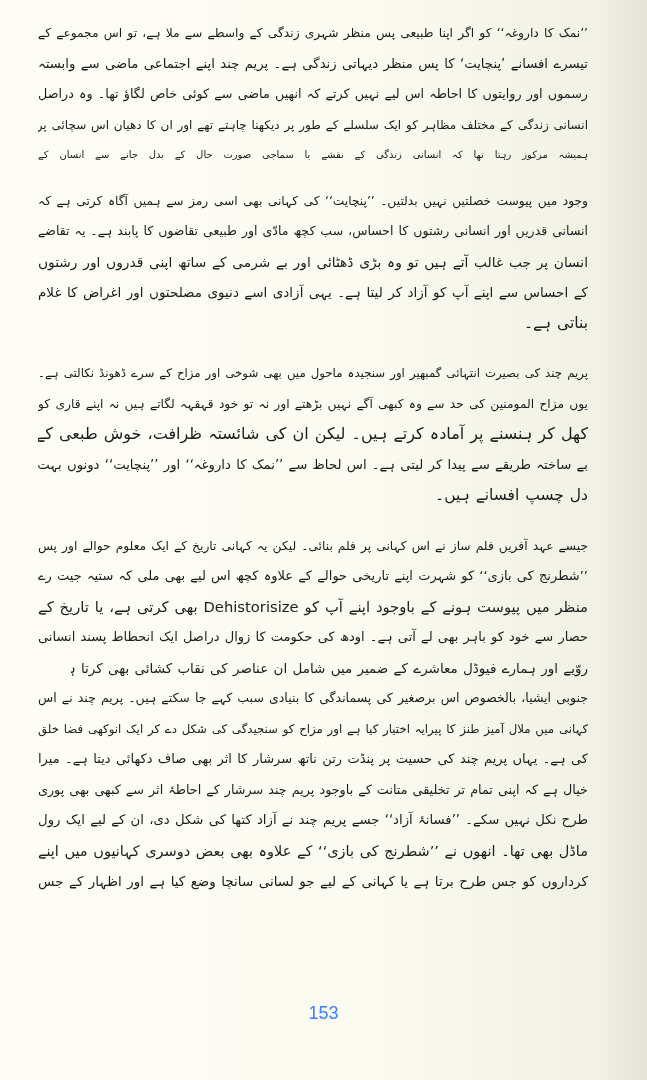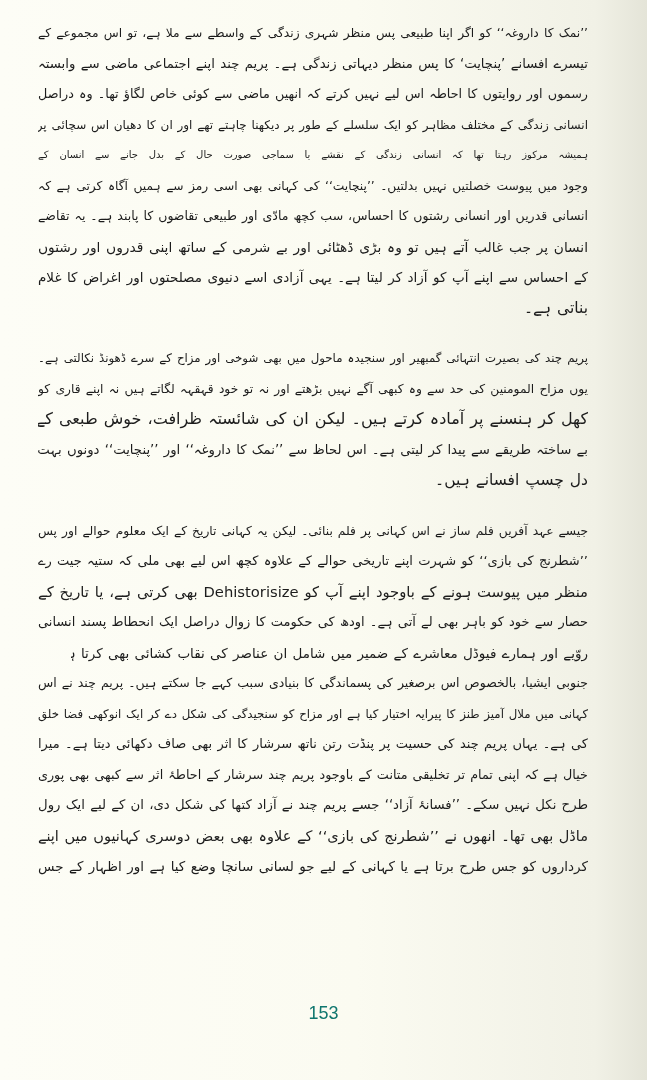--- a/index.html
+++ b/index.html
@@ -45,35 +45,35 @@
       text-align-last: right;
     }
     .page-number {
       position: absolute;
       left: 0;
       width: 647px;
       top: 1003px;
       text-align: center;
       font-family: "Liberation Sans", sans-serif;
       font-size: 18px;
-      color: #0f766e;
+      color: #3b82f6;
     }
   </style>
 </head>
 <body>
 
 <div class="page">
 
   <div class="para">
     <span class="line" style="font-size: 12.25px;">’’نمک کا داروغہ‘‘ کو اگر اپنا طبیعی پس منظر شہری زندگی کے واسطے سے ملا ہے، تو اس مجموعے کے</span>
     <span class="line" style="font-size: 13.25px;">تیسرے افسانے ’پنچایت‘ کا پس منظر دیہاتی زندگی ہے۔ پریم چند اپنے اجتماعی ماضی سے وابستہ</span>
     <span class="line" style="font-size: 12.75px;">رسموں اور روایتوں کا احاطہ اس لیے نہیں کرتے کہ انھیں ماضی سے کوئی خاص لگاؤ تھا۔ وہ دراصل</span>
     <span class="line" style="font-size: 12px;">انسانی زندگی کے مختلف مظاہر کو ایک سلسلے کے طور پر دیکھنا چاہتے تھے اور ان کا دھیان اس سچائی پر</span>
     <span class="line" style="font-size: 10px;">ہمیشہ مرکوز رہتا تھا کہ انسانی زندگی کے نقشے یا سماجی صورت حال کے بدل جانے سے انسان کے</span>
-    <span class="line" style="font-size: 12.25px;">وجود میں پیوست خصلتیں نہیں بدلتیں۔ ’’پنچایت‘‘ کی کہانی بھی اسی رمز سے ہمیں آگاہ کرتی ہے کہ</span>
+    <span class="line" style="font-size: 12.25px; margin-top: 15px;">وجود میں پیوست خصلتیں نہیں بدلتیں۔ ’’پنچایت‘‘ کی کہانی بھی اسی رمز سے ہمیں آگاہ کرتی ہے کہ</span>
     <span class="line" style="font-size: 12.5px;">انسانی قدریں اور انسانی رشتوں کا احساس، سب کچھ مادّی اور طبیعی تقاضوں کا پابند ہے۔ یہ تقاضے</span>
     <span class="line" style="font-size: 13.75px;">انسان پر جب غالب آتے ہیں تو وہ بڑی ڈھٹائی اور بے شرمی کے ساتھ اپنی قدروں اور رشتوں</span>
     <span class="line" style="font-size: 13.5px;">کے احساس سے اپنے آپ کو آزاد کر لیتا ہے۔ یہی آزادی اسے دنیوی مصلحتوں اور اغراض کا غلام</span>
     <span class="line last" style="font-size: 15.5px;">بناتی ہے۔</span>
   </div>
 
   <div class="para">
     <span class="line" style="font-size: 11.75px;">پریم چند کی بصیرت انتہائی گمبھیر اور سنجیدہ ماحول میں بھی شوخی اور مزاح کے سرے ڈھونڈ نکالتی ہے۔</span>
     <span class="line" style="font-size: 12.25px;">یوں مزاح المومنین کی حد سے وہ کبھی آگے نہیں بڑھتے اور نہ تو خود قہقہہ لگاتے ہیں نہ اپنے قاری کو</span>
     <span class="line" style="font-size: 16px;">کھل کر ہنسنے پر آمادہ کرتے ہیں۔ لیکن ان کی شائستہ ظرافت، خوش طبعی کے اظہار کی صورتیں بہت</span>

